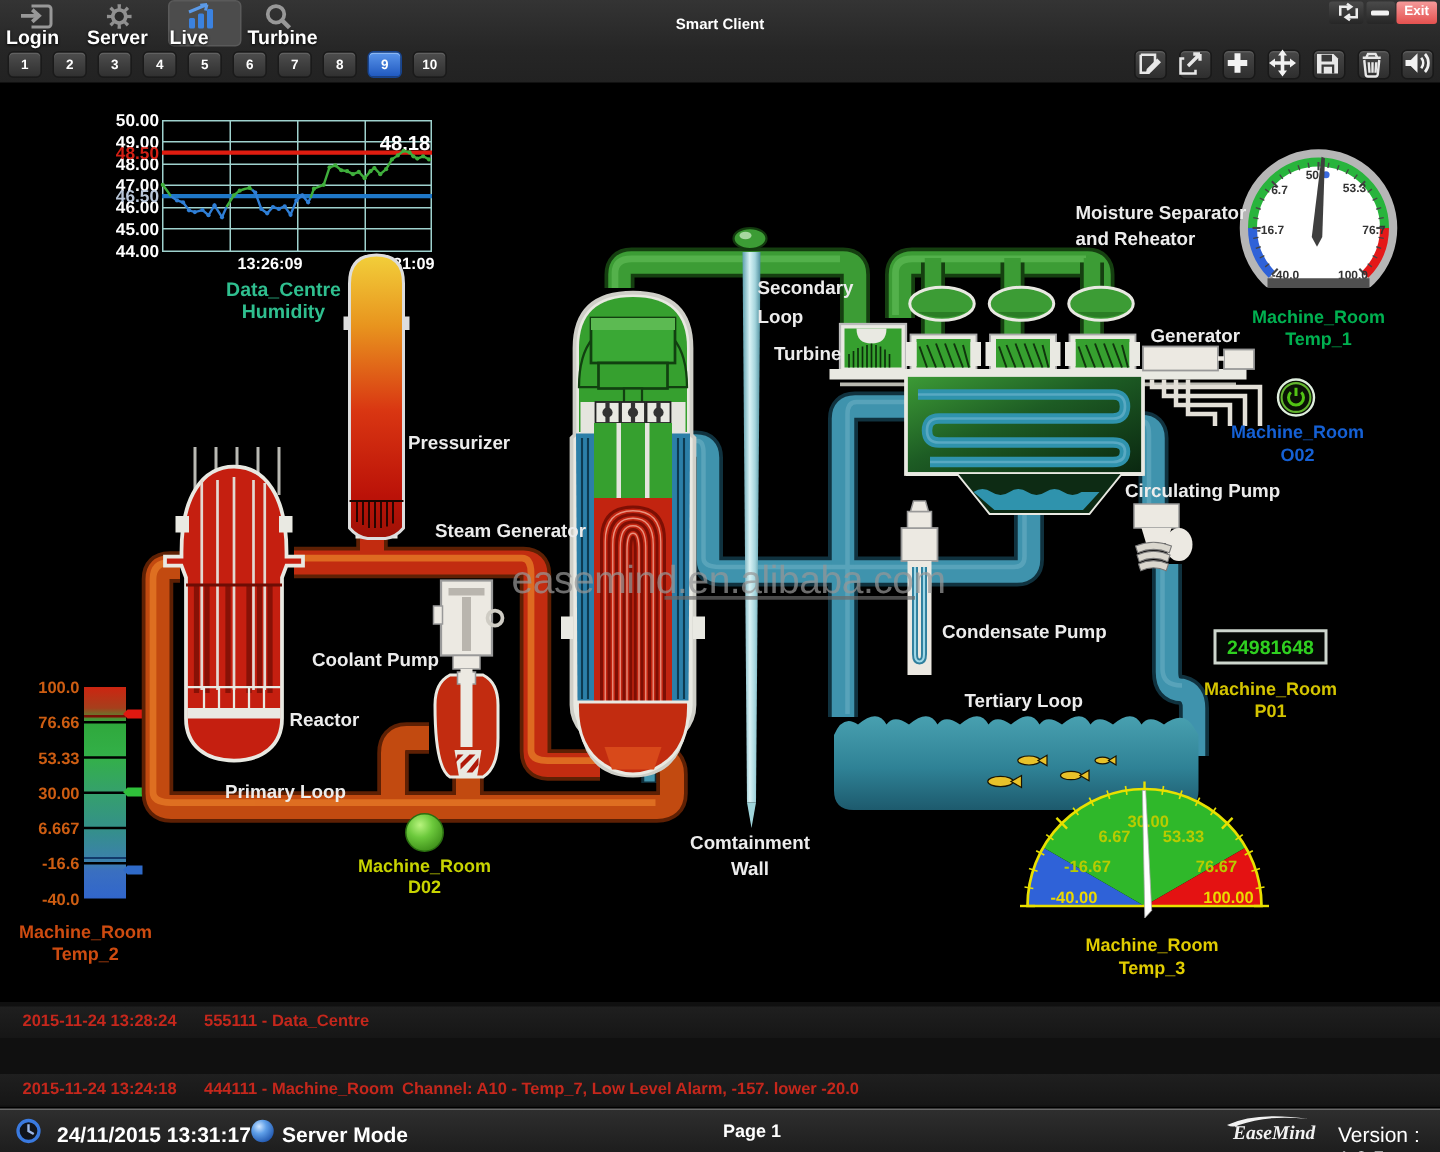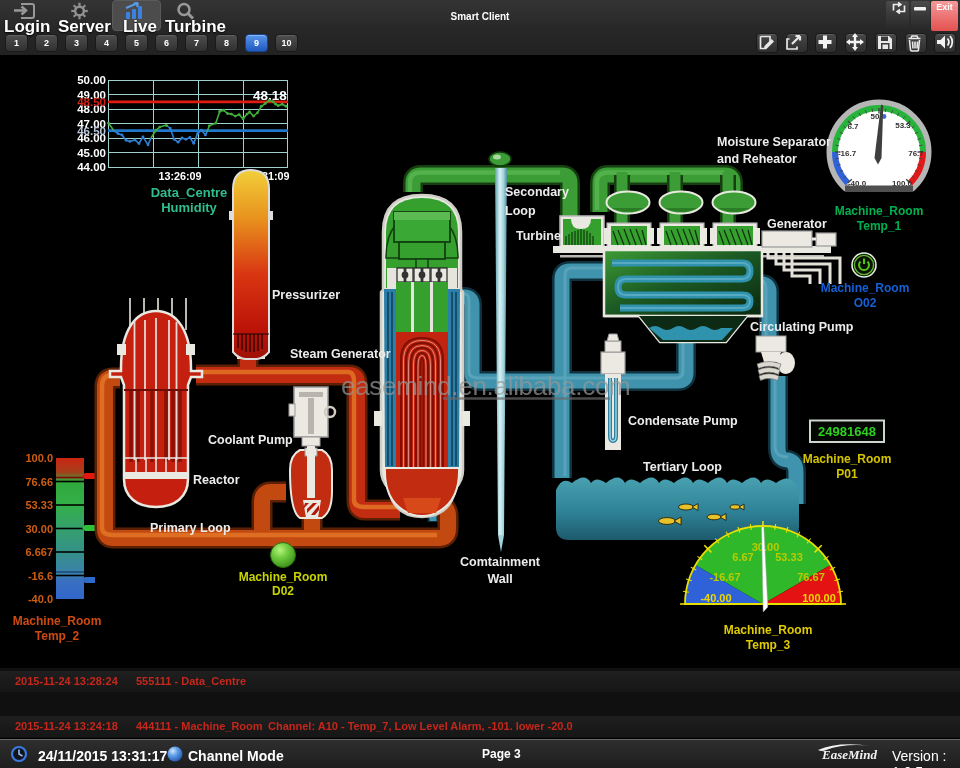--- a/index.html
+++ b/index.html
@@ -1,30 +1,30 @@
 <!DOCTYPE html>
 <html><head>
 <meta charset="utf-8">
 <style>
   html,body{margin:0;padding:0;background:#000;width:960px;height:768px;overflow:hidden;
     font-family:"Liberation Sans", sans-serif;}
   #stage{position:absolute;left:0;top:0;width:960px;height:768px;background:#000;}
   
   #topbar{position:absolute;left:0;top:0;width:960px;height:55px;
     background:linear-gradient(#343434,#262626 60%,#222);}
-  .menuitem{position:absolute;top:0;height:30px;text-align:right;color:#fff;font-weight:bold;font-size:17px;}
+  .menuitem{position:absolute;top:0;height:30px;text-align:left;color:#fff;font-weight:bold;font-size:13px;}
   .menuitem .lbl{position:absolute;left:0;right:0;top:17px;text-shadow:0 1px 2px #000;}
   #liveBox{position:absolute;left:112px;top:0px;width:47px;height:29px;background:#4c4c4c;border-radius:4px;border:1px solid #5a5a5a;}
   .pbtn{position:absolute;top:34px;width:21px;height:16px;border-radius:4px;
     background:linear-gradient(#4e4e4e,#303030);border:1px solid #1a1a1a;
     color:#fff;font-size:9px;font-weight:bold;text-align:center;line-height:16px;box-shadow:inset 0 1px 0 #616161;}
   .pbtn.sel{background:linear-gradient(#5a95ea,#2059c0);box-shadow:inset 0 1px 0 #8ab6f2;border-color:#17448f;}
   .tbtn{position:absolute;top:33px;width:20px;height:18px;border-radius:4px;
     background:linear-gradient(#484848,#2e2e2e);border:1px solid #191919;box-shadow:inset 0 1px 0 #5c5c5c;}
-  .winbtn{position:absolute;top:1px;height:30px;border-radius:2px;background:linear-gradient(#4a4a4a,#262626);
+  .winbtn{position:absolute;top:1px;height:15px;border-radius:2px;background:linear-gradient(#4a4a4a,#262626);
     color:#fff;text-align:center;}
   
   #alarms{position:absolute;left:0;top:668px;width:960px;height:70px;background:#101010;}
   .arow{position:absolute;left:0;width:960px;height:21px;color:#c5271c;font-size:11px;font-weight:bold;
     white-space:nowrap;}
   .arow span{position:absolute;top:4px;}
   
   #statusbar{position:absolute;left:0;top:739px;width:960px;height:29px;
     background:linear-gradient(#2e2e2e,#1d1d1d);border-top:1px solid #6a6a6a;color:#fff;}
   #statusbar .s{position:absolute;top:8px;font-size:14px;font-weight:bold;}
@@ -753,38 +753,38 @@
   </div>
 
   <div id="alarms">
     <div class="arow" style="top:3px;background:linear-gradient(#1f1f1f,#161616)">
       <span style="left:15px">2015-11-24 13:28:24</span>
       <span style="left:136px">555111 - Data_Centre</span>
     </div>
     <div class="arow" style="top:48px;background:linear-gradient(#1f1f1f,#161616)">
       <span style="left:15px">2015-11-24 13:24:18</span>
       <span style="left:136px">444111 - Machine_Room</span>
-      <span style="left:268px">Channel: A10 - Temp_7, Low Level Alarm, -101. lower -20.0</span>
+      <span style="left:268px">Channel: A10 - Temp_7, Low Level Alarm, -157. lower -20.0</span>
     </div>
   </div>
 
   <div id="statusbar">
     <svg width="960" height="29" style="position:absolute;left:0;top:0" id="statusicons" xmlns="http://www.w3.org/2000/svg">
       <circle cx="19" cy="14" r="7" fill="#10141c" stroke="#3a7ae0" stroke-width="2.2"></circle>
       <path d="M19,9.5 V14 L22.5,16" stroke="#9db8e8" stroke-width="1.6" fill="none"></path>
       <radialGradient id="sphG" cx="0.35" cy="0.3" r="0.8">
         <stop offset="0" stop-color="#cfe6ff"></stop>
           <stop offset="0.4" stop-color="#5f9fe8"></stop>
         <stop offset="1" stop-color="#1a4fa8"></stop>
       </radialGradient>
       <circle cx="175" cy="14" r="7.5" fill="url(#sphG)"></circle>
 
       <g fill="#f2f2f2">
         <text x="822" y="19" font-size="13" font-style="italic" font-weight="bold" font-family="Liberation Serif, serif">EaseMind</text>
         <path d="M818,10 Q838,1 872,6 Q845,3 826,10 Q822,12 818,10 Z"></path>
       </g>
     </svg>
     <div class="s" style="left:38px">24/11/2015 13:31:17</div>
-    <div class="s" style="left:188px">Channel Mode</div>
-    <div class="s" style="left:482px;font-size:12px;top:7px">Page 3</div>
+    <div class="s" style="left:188px">Server Mode</div>
+    <div class="s" style="left:482px;font-size:12px;top:7px">Page 1</div>
     <div class="s" style="left:892px;font-weight:normal">Version : 1.0.5</div>
   </div>
 </div>
 
 </body></html>

